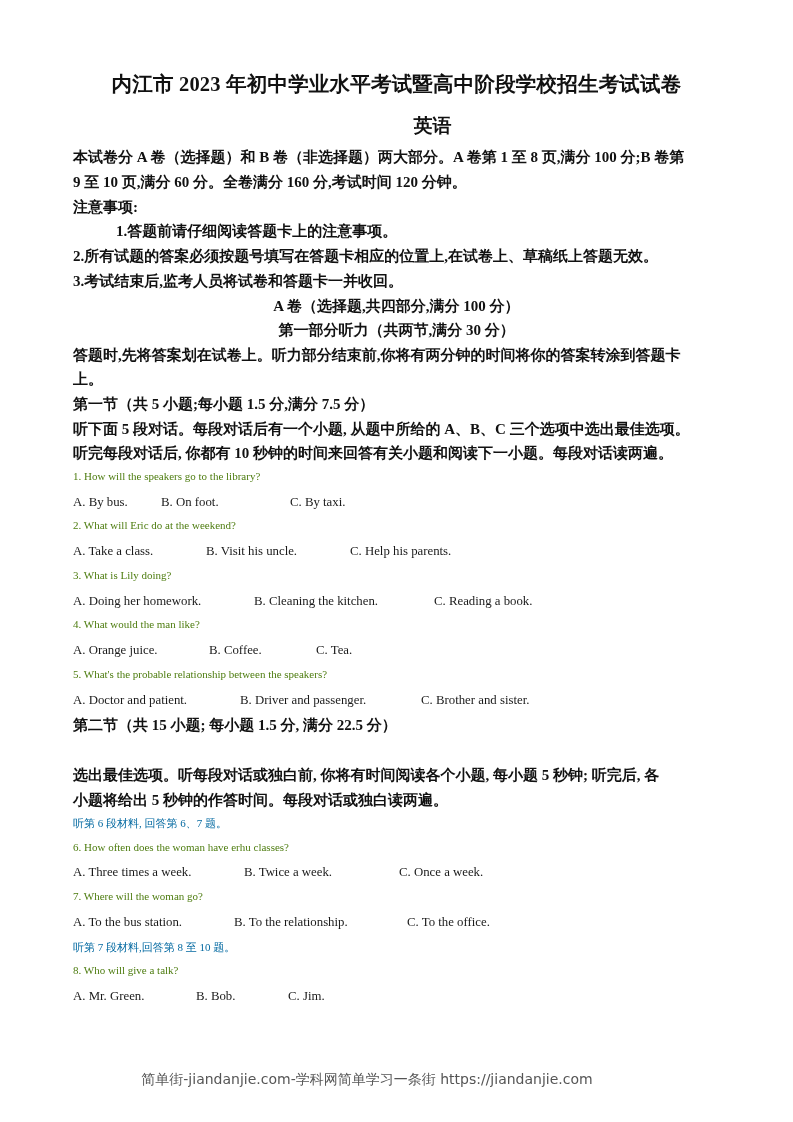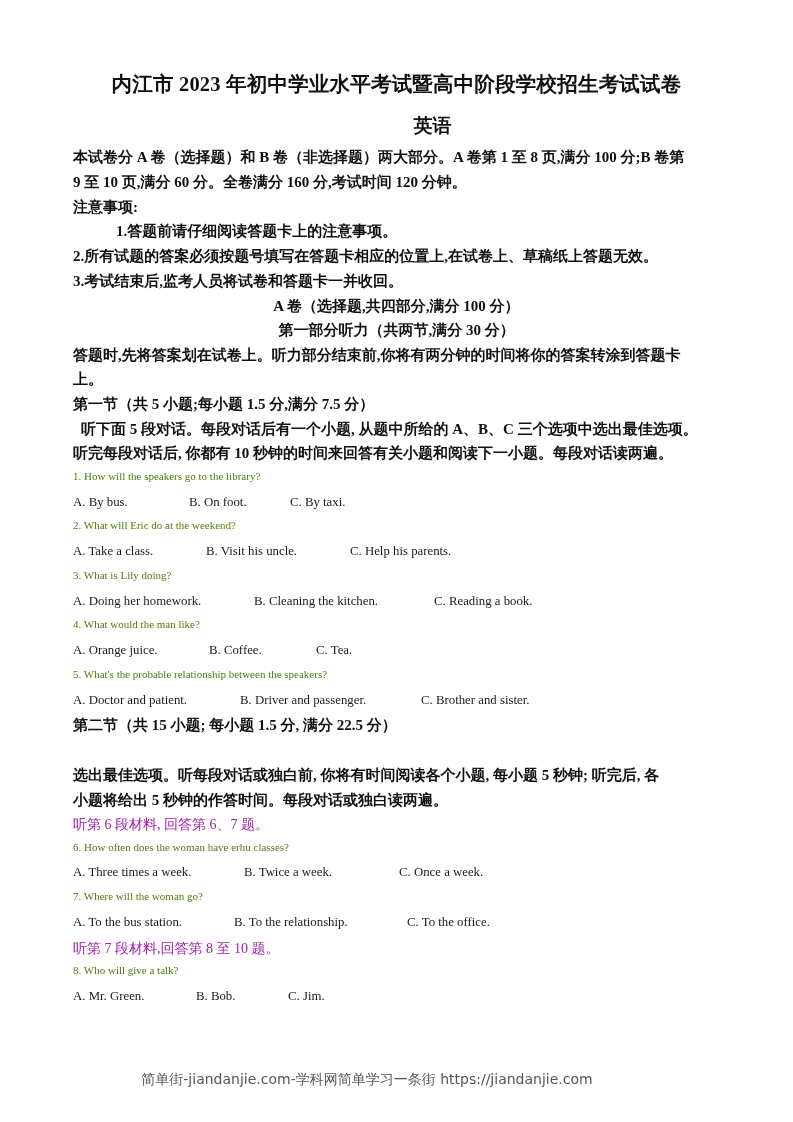--- a/index.html
+++ b/index.html
@@ -15,21 +15,21 @@
   }
   .subject {
     position: absolute; left: 0; width: 793px; top: 113px;
     text-align: center; font-weight: bold; font-size: 19px; padding-left: 36px;
   }
   .line {
     position: absolute; left: 73px; white-space: nowrap;
   }
   .bold { font-weight: bold; font-size: 15px; }
   .center { left: 0; width: 793px; text-align: center; }
-  .plain-cn { font-size: 14px; color: #a21caf; }
+  .plain-cn { font-size: 11px; color: #0369a1; }
   .q { font-size: 11px; color: #4d7c0f; }
   .opt { position: absolute; white-space: nowrap; font-size: 12.8px; color: #1a1a1a; }
   .footer {
     position: absolute; left: 0; width: 734px; top: 1071px; text-align: center;
     font-family: "DejaVu Sans", "Liberation Sans", sans-serif;
     font-size: 14px; color: #555555;
   }
 </style>
 </head>
 <body>
@@ -45,26 +45,26 @@
   <div class="line bold" style="top:222px;margin-left:43px;">1.答题前请仔细阅读答题卡上的注意事项。</div>
   <div class="line bold" style="top:247px;">2.所有试题的答案必须按题号填写在答题卡相应的位置上,在试卷上、草稿纸上答题无效。</div>
   <div class="line bold" style="top:272px;">3.考试结束后,监考人员将试卷和答题卡一并收回。</div>
 
   <div class="line bold center" style="top:297px;">A 卷（选择题,共四部分,满分 100 分）</div>
   <div class="line bold center" style="top:321px;">第一部分听力（共两节,满分 30 分）</div>
   <div class="line bold" style="top:346px;">答题时,先将答案划在试卷上。听力部分结束前,你将有两分钟的时间将你的答案转涂到答题卡</div>
   <div class="line bold" style="top:370px;">上。</div>
 
   <div class="line bold" style="top:395px;">第一节（共 5 小题;每小题 1.5 分,满分 7.5 分）</div>
-  <div class="line bold" style="top:420px;margin-left:8px;">听下面 5 段对话。每段对话后有一个小题, 从题中所给的 A、B、C 三个选项中选出最佳选项。</div>
+  <div class="line bold" style="top:420px;">听下面 5 段对话。每段对话后有一个小题, 从题中所给的 A、B、C 三个选项中选出最佳选项。</div>
   <div class="line bold" style="top:444px;">听完每段对话后, 你都有 10 秒钟的时间来回答有关小题和阅读下一小题。每段对话读两遍。</div>
 
   <div class="line q" style="top:470px;">1. How will the speakers go to the library?</div>
   <div class="opt" style="left:73px;top:495px;">A. By bus.</div>
-  <div class="opt" style="left:189px;top:495px;">B. On foot.</div>
+  <div class="opt" style="left:161px;top:495px;">B. On foot.</div>
   <div class="opt" style="left:290px;top:495px;">C. By taxi.</div>
 
   <div class="line q" style="top:519px;">2. What will Eric do at the weekend?</div>
   <div class="opt" style="left:73px;top:544px;">A. Take a class.</div>
   <div class="opt" style="left:206px;top:544px;">B. Visit his uncle.</div>
   <div class="opt" style="left:350px;top:544px;">C. Help his parents.</div>
 
   <div class="line q" style="top:569px;">3. What is Lily doing?</div>
   <div class="opt" style="left:73px;top:594px;">A. Doing her homework.</div>
   <div class="opt" style="left:254px;top:594px;">B. Cleaning the kitchen.</div>

